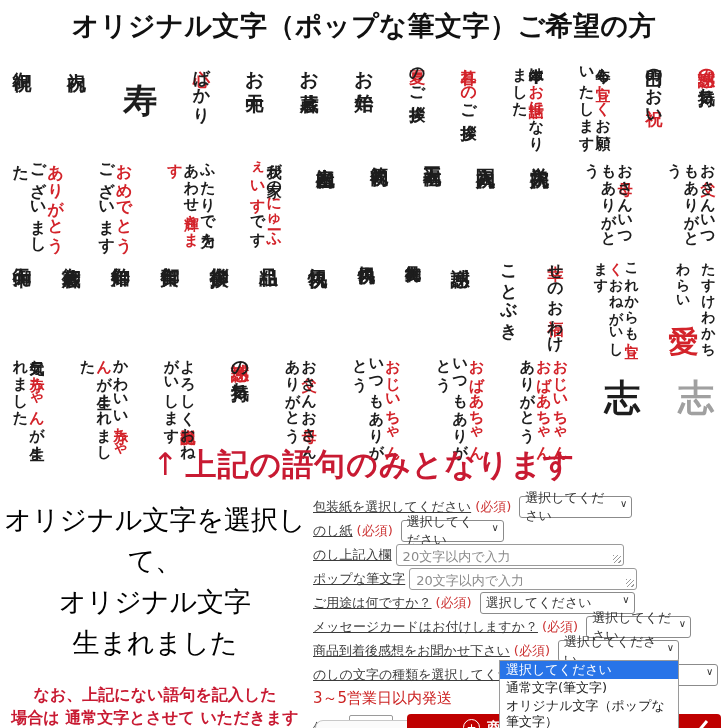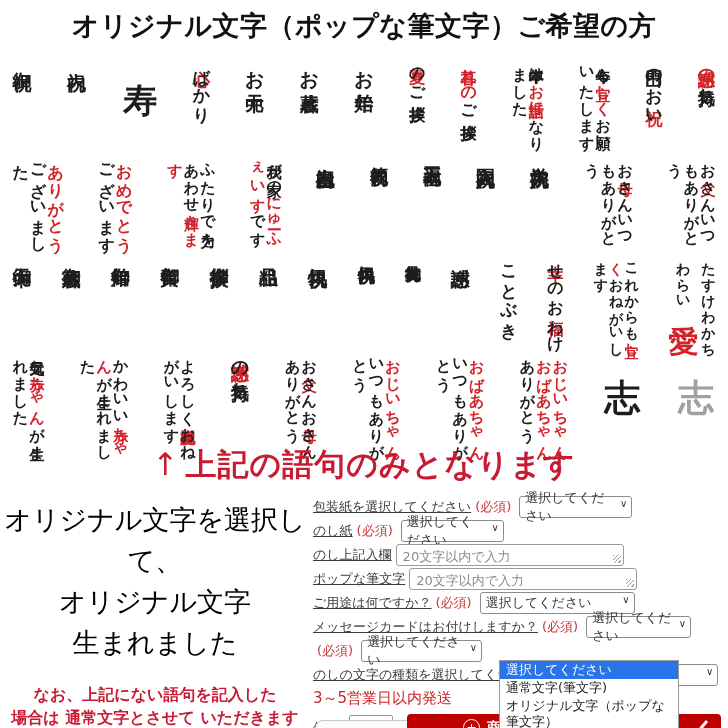--- a/index.html
+++ b/index.html
@@ -189,20 +189,21 @@
     <div class="frow">
       <span class="flabel">メッセージカードはお付けしますか？</span>
       <span class="req">(必須)</span>
       <span class="sel" style="width:80px">
         <span>選択してください</span>
         <span class="chev">∨</span>
       </span>
     </div>
 
     <div class="frow">
+      <span class="flabel">商品到着後感想をお聞かせ下さい</span>
       <span class="req">(必須)</span>
       <span class="sel" style="width:96px">
         <span>選択してください</span>
         <span class="chev">∨</span>
       </span>
     </div>
 
     <div class="frow">
       <span class="flabel">のしの文字の種類を選択してください</span>
       <span class="sel" style="width:152px">

